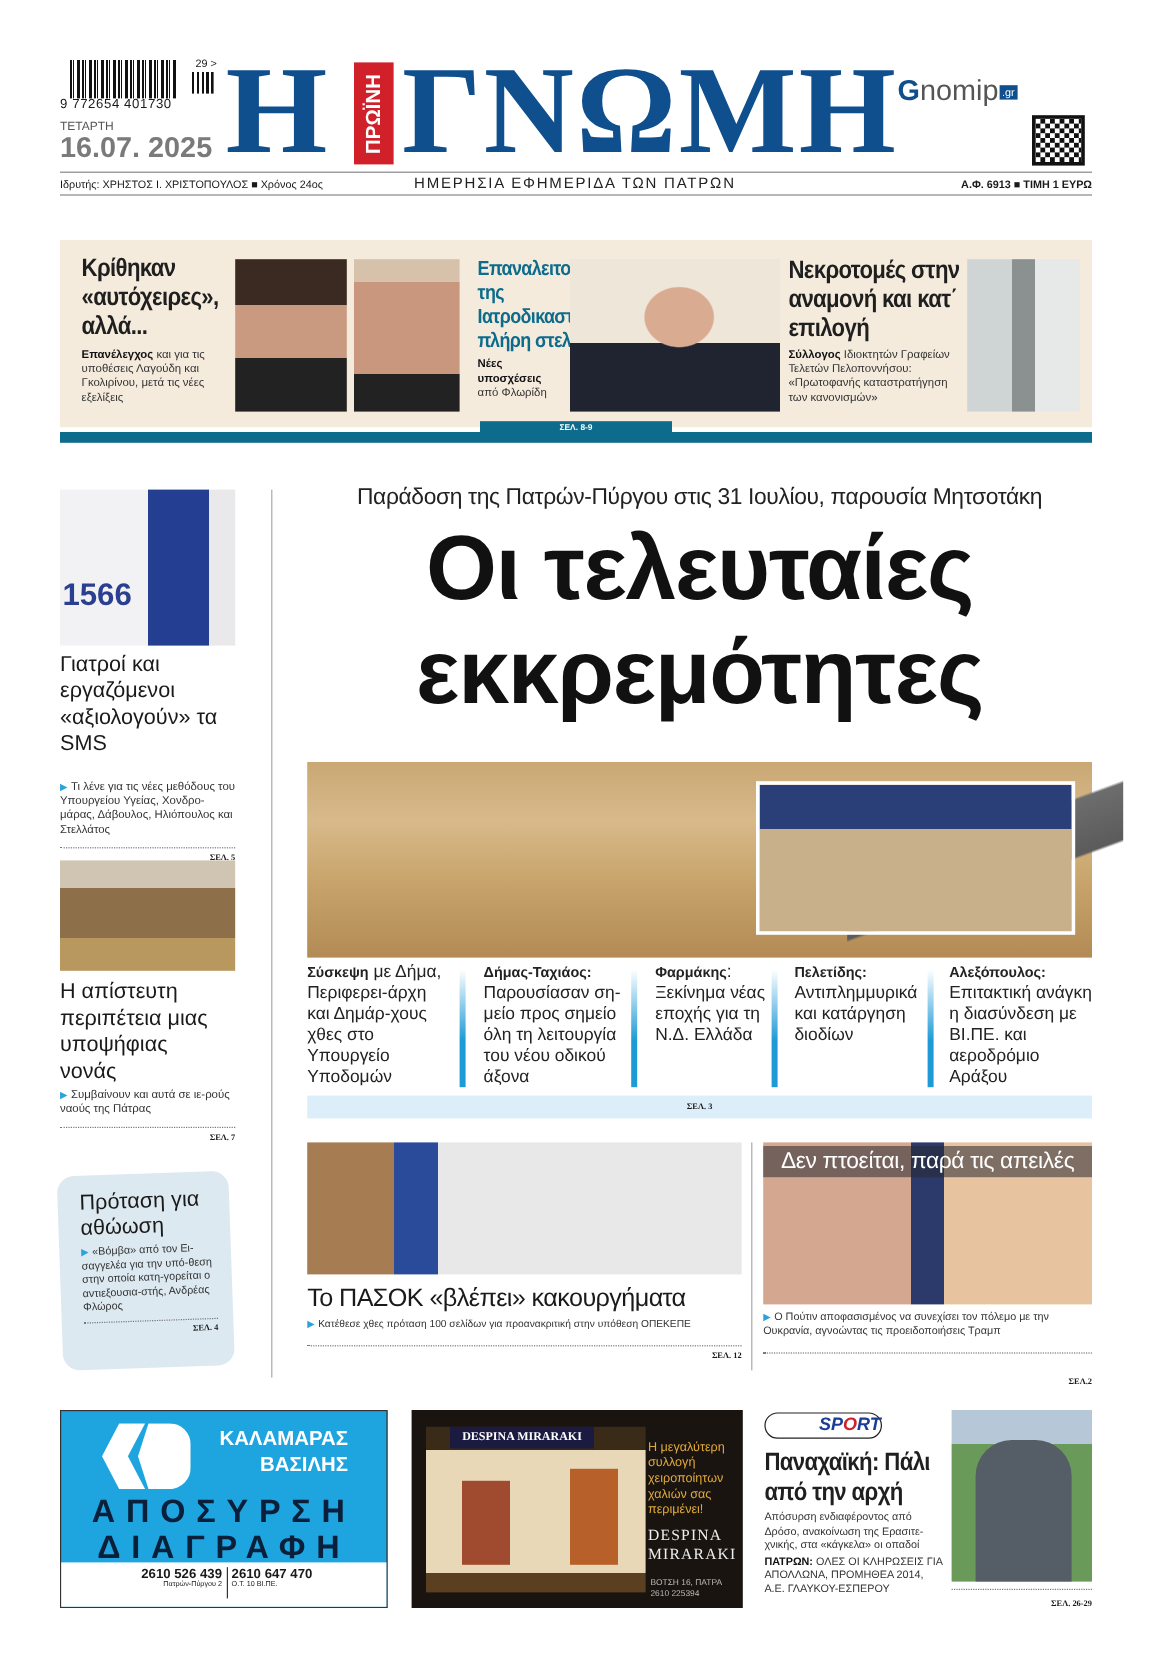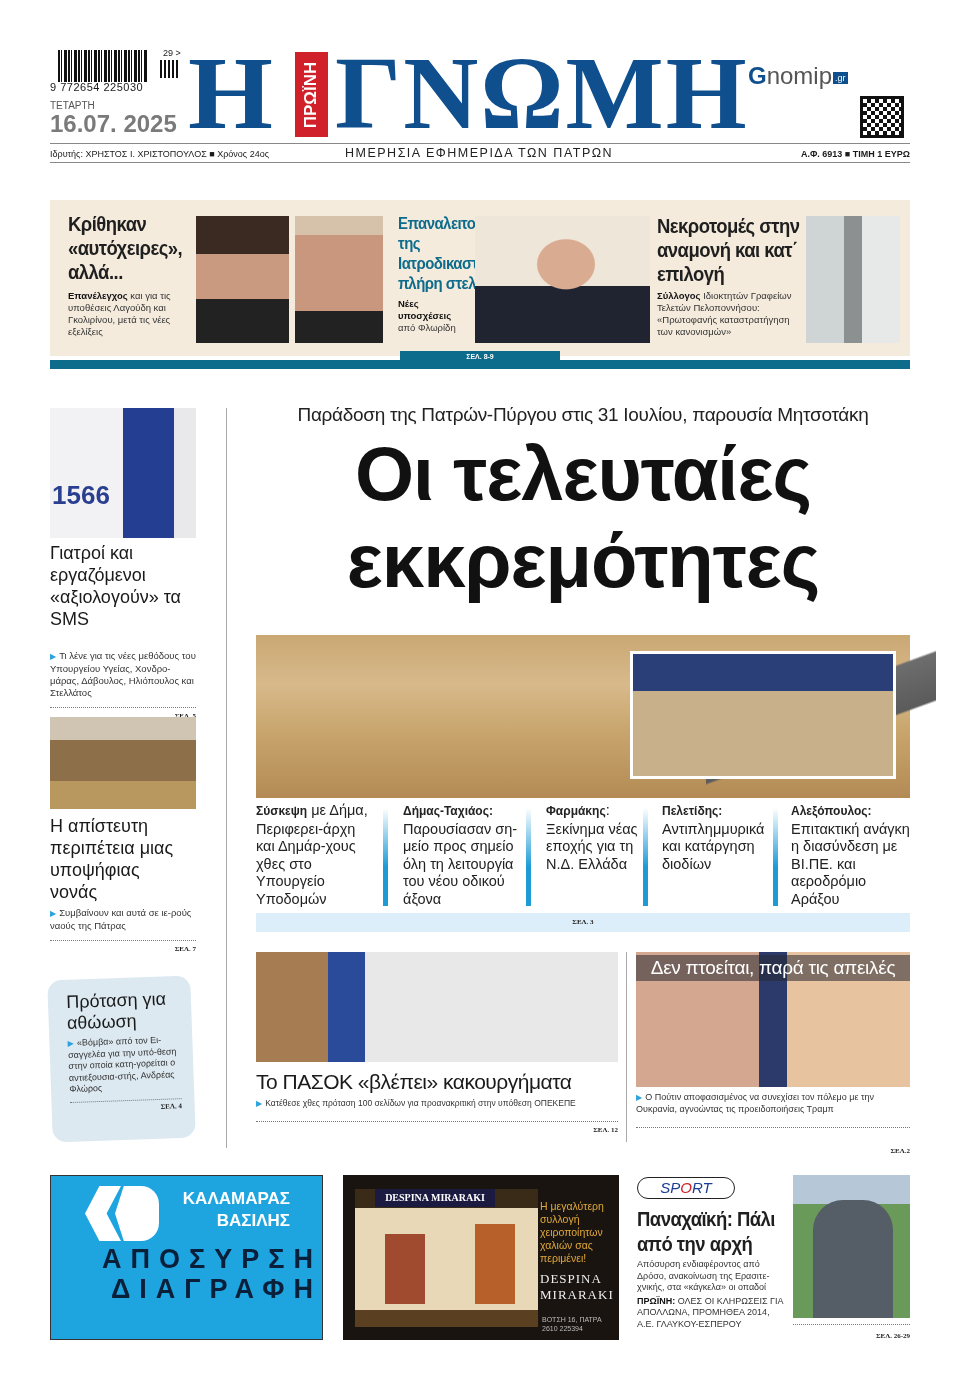--- a/index.html
+++ b/index.html
@@ -54,30 +54,30 @@
 .vbar{width:5px;height:98px;background:linear-gradient(180deg,#fff 0%,#1e9bd7 60%,#1e9bd7 100%)}
 .sel3{left:256px;top:913px;width:654px;height:19px;background:#dbeef9}
 
 .pasok-photo{left:256px;top:952px;width:362px;height:110px;background:linear-gradient(90deg,#a67c52 0 20%,#2a4a9a 20% 30%,#e8e8e8 30% 100%)}
 .putin-photo{left:636px;top:952px;width:274px;height:135px;background:linear-gradient(90deg,#d4a890 0 45%,#2b3a6b 45% 55%,#e8c3a0 55% 100%)}
 .putin-title{left:636px;top:955px;width:274px;height:26px;background:rgba(40,40,50,0.55);color:#fff;font-size:19px;text-align:center;line-height:26px;letter-spacing:-0.3px}
 
 .ad1{left:50px;top:1175px;width:273px;height:165px;border:1px solid #333;background:#1ea5e0}
 .ad1 .white{position:absolute;left:0;bottom:0;width:100%;height:37px;background:#fff}
 .ad2{left:343px;top:1175px;width:276px;height:165px;background:#1a1410}
-.sport-pill{left:637px;top:1177px;width:98px;height:22px;border:1.5px solid #222;border-radius:11px;text-align:center;font-weight:normal;font-style:italic;font-size:15px;line-height:19px;color:#1b3d96}
+.sport-pill{left:637px;top:1177px;width:98px;height:22px;border:1.5px solid #222;border-radius:11px;text-align:right;font-weight:bold;font-style:italic;font-size:15px;line-height:19px;color:#1b3d96}
 .sport-pill span{color:#d0212a}
 .sport-photo{left:793px;top:1175px;width:117px;height:143px;background:linear-gradient(180deg,#b6c8d8 0 20%,#6a9a5a 20% 100%)}
 </style>
 </head>
 <body>
 
 <div class="abs barcode"></div>
 <div class="abs barcode2"></div>
-<div class="abs bc-num">9 772654 225030</div>
+<div class="abs bc-num">9 772654 401730</div>
 <div class="abs bc-add">29 &gt;</div>
 <div class="abs day">ΤΕΤΑΡΤΗ</div>
 <div class="abs date">16.07. 2025</div>
 <div class="abs logo-h">Η</div>
 <div class="abs logo-red">
     <span>ΠΡΩΪΝΗ</span>
   </div>
 <div class="abs logo-main">ΓΝΩΜΗ</div>
 <div class="abs gnomip"><span class="g">G</span><span>nomip</span><span class="gr">.gr</span></div>
 <div class="abs qr"></div>
@@ -174,23 +174,34 @@
 
 <div class="abs ad1">
   <div class="abs" style="left:34px;top:10px;width:75px;height:55px">
     <div style="position:absolute;left:0;top:0;width:36px;height:55px;background:#fff;clip-path:polygon(40% 0,100% 0,60% 50%,100% 100%,40% 100%,0 50%)"></div>
     <div style="position:absolute;left:30px;top:0;width:44px;height:55px;background:#fff;border-radius:0 18px 18px 0;clip-path:polygon(20% 0,100% 0,100% 100%,20% 100%,0 50%)"></div>
   </div>
   <div class="abs" style="right:32px;top:12px;text-align:right;color:#fff;font-weight:bold;font-size:17px;line-height:22px">
     <div>ΚΑΛΑΜΑΡΑΣ</div>
     <div>ΒΑΣΙΛΗΣ</div>
   </div>
-  <div class="abs" style="left:0;top:68px;width:100%;text-align:right;font-weight:bold;font-size:27px;line-height:30px;letter-spacing:9px;color:#0a1f3a">
+  <div class="abs" style="left:0;top:68px;width:100%;text-align:center;font-weight:bold;font-size:27px;line-height:30px;letter-spacing:9px;color:#0a1f3a">
     <div>ΑΠΟΣΥΡΣΗ</div>
     <div>ΔΙΑΓΡΑΦΗ</div>
+  </div>
+  <div class="white">
+    <div class="abs" style="left:60px;top:4px;text-align:right;width:74px">
+      <div style="font-size:11px;font-weight:bold">2610 526 439</div>
+      <div style="font-size:6px">Πατρών-Πύργου 2</div>
+    </div>
+    <div class="abs" style="left:138px;top:4px;width:1px;height:26px;background:#333"></div>
+    <div class="abs" style="left:142px;top:4px">
+      <div style="font-size:11px;font-weight:bold">2610 647 470</div>
+      <div style="font-size:6px">Ο.Τ. 10 ΒΙ.ΠΕ.</div>
+    </div>
   </div>
 </div>
 
 <div class="abs ad2">
   <div class="abs" style="left:12px;top:14px;width:183px;height:138px;background:linear-gradient(180deg,#3a2a18 0 14%,#e8d8b8 14% 88%,#5a4020 88%)">
     <div style="position:absolute;left:20px;top:0;width:120px;height:18px;background:#1b1a40;color:#fff;font-family:'Liberation Serif',serif;font-weight:bold;font-size:10px;text-align:center;line-height:18px">DESPINA MIRARAKI</div>
     <div style="position:absolute;left:30px;top:45px;width:40px;height:70px;background:#a04a30"></div>
     <div style="position:absolute;left:120px;top:35px;width:40px;height:80px;background:#b8602a"></div>
   </div>
   <div class="abs" style="left:197px;top:25px;width:76px;color:#e0a83a;font-size:10.5px;line-height:13px">Η μεγαλύτερη συλλογή χειροποίητων χαλιών σας περιμένει!</div>
@@ -201,19 +212,19 @@
   <div class="abs" style="left:199px;top:140px;color:#bbb;font-size:7px;line-height:9px">
     <div>ΒΟΤΣΗ 16, ΠΑΤΡΑ</div>
     <div>2610 225394</div>
   </div>
 </div>
 
 <div class="abs sport-pill"><span style="color:#1b3d96">SP</span><span>O</span><span style="color:#1b3d96">RT</span></div>
 <div class="abs" style="left:637px;top:1206px;width:150px">
   <div class="bh" style="font-size:21px;line-height:25px;width:170px">Παναχαϊκή: Πάλι από την αρχή</div>
   <div class="bt" style="margin-top:3px;font-size:9px;line-height:11.5px;width:150px">Απόσυρση ενδιαφέροντος από Δρόσο, ανακοίνωση της Ερασιτε-χνικής, στα «κάγκελα» οι οπαδοί</div>
-  <div class="bt" style="margin-top:2px;font-size:9px;line-height:11.5px;width:150px"><b>ΠΡΩΪΝΗ:</b><span> ΟΛΕΣ ΟΙ ΚΛΗΡΩΣΕΙΣ ΓΙΑ ΑΠΟΛΛΩΝΑ, ΠΡΟΜΗΘΕΑ 2014, Α.Ε. ΓΛΑΥΚΟΥ-ΕΣΠΕΡΟΥ</span></div>
+  <div class="bt" style="margin-top:2px;font-size:9px;line-height:11.5px;width:150px"><b>ΠΑΤΡΩΝ:</b><span> ΟΛΕΣ ΟΙ ΚΛΗΡΩΣΕΙΣ ΓΙΑ ΑΠΟΛΛΩΝΑ, ΠΡΟΜΗΘΕΑ 2014, Α.Ε. ΓΛΑΥΚΟΥ-ΕΣΠΕΡΟΥ</span></div>
 </div>
 <div class="abs sport-photo">
   <div style="position:absolute;left:20px;top:25px;width:80px;height:118px;background:#555d66;border-radius:30px 30px 0 0"></div>
 </div>
 <div class="abs dots" style="left:793px;top:1324px;width:117px"></div>
 <div class="abs sel" style="left:793px;top:1332px;width:117px">ΣΕΛ. 26-29</div>
 
 </body></html>

